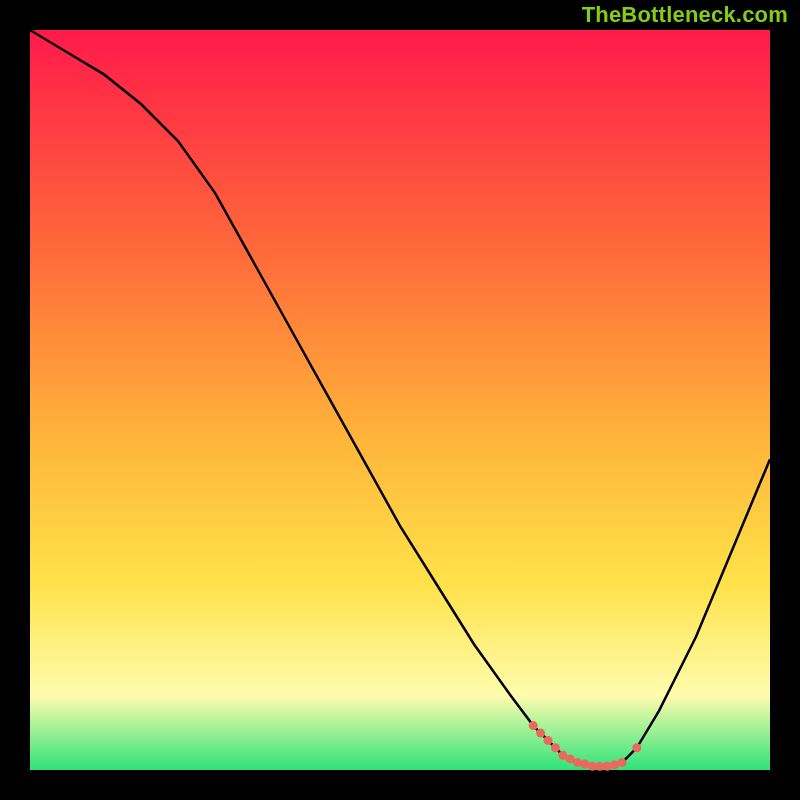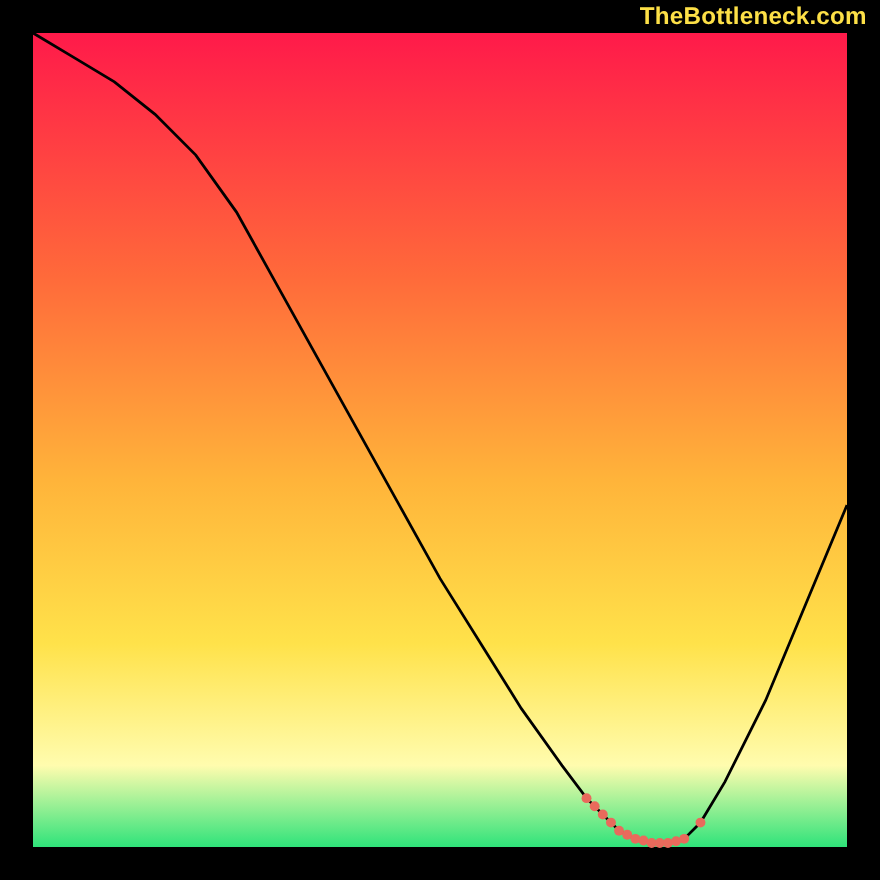--- a/index.html
+++ b/index.html
@@ -13,21 +13,21 @@
   }
   .frame {
     position: relative;
     width: 800px;
     height: 800px;
   }
   .watermark {
     position: absolute;
     top: 2px;
     right: 12px;
-    color: #fde047;
+    color: #84cc16;
     font-size: 22px;
     font-weight: 600;
     letter-spacing: 0.2px;
   }
   svg.plot {
     position: absolute;
     left: 0;
     top: 0;
   }
 </style>

